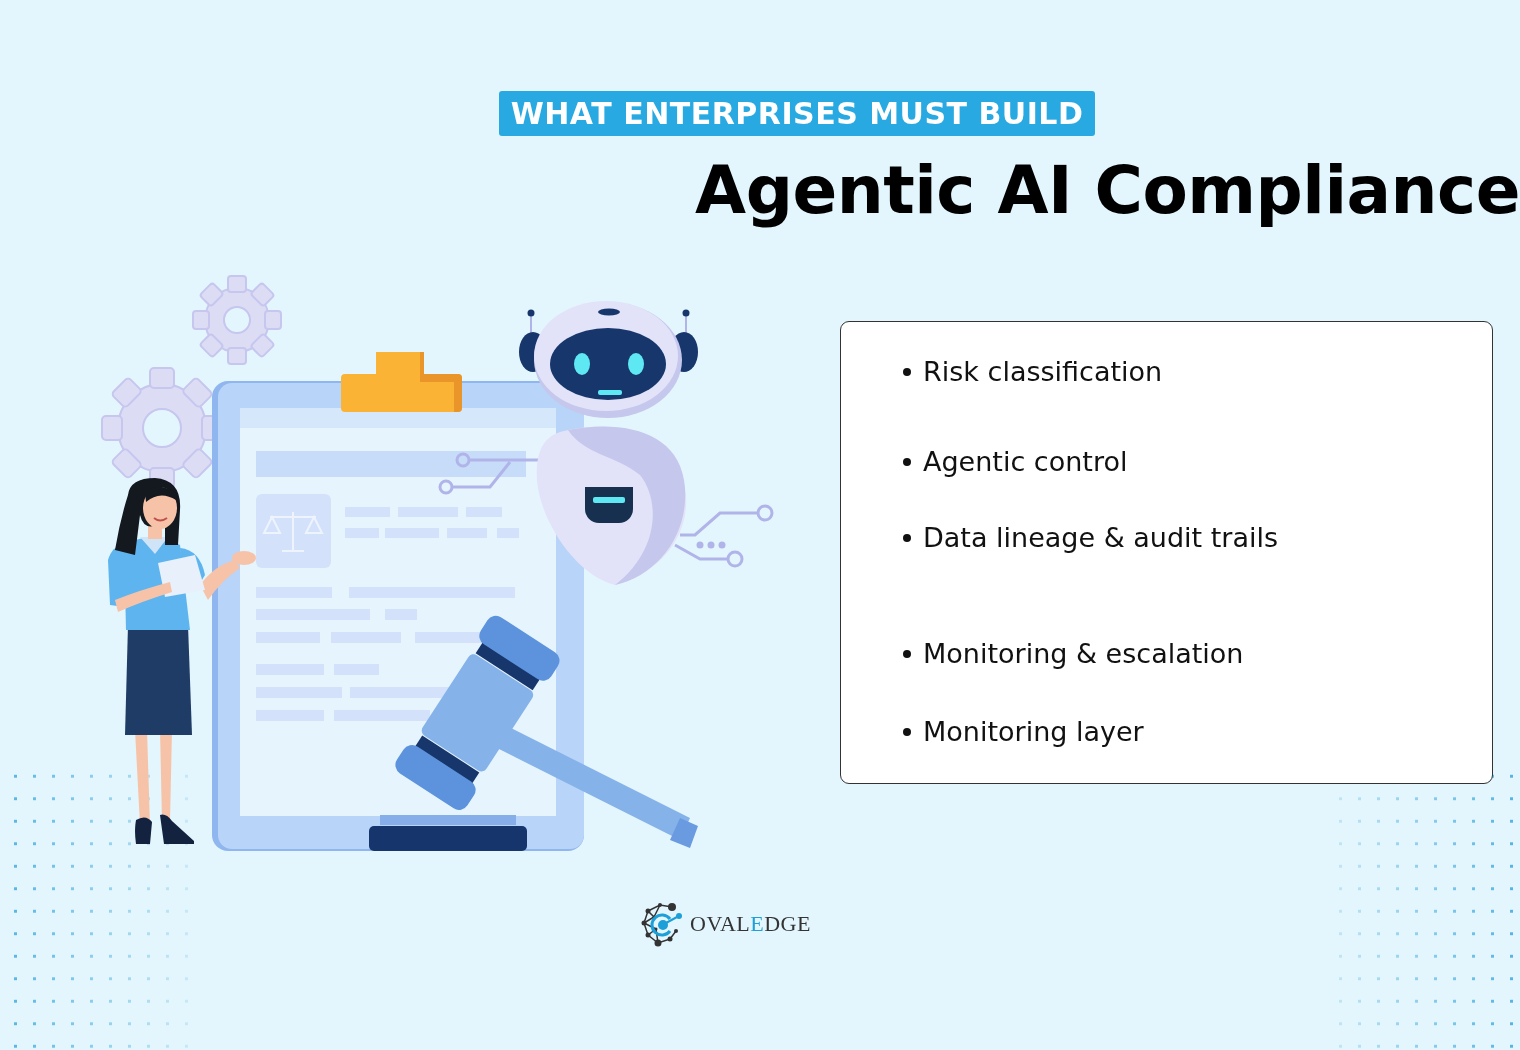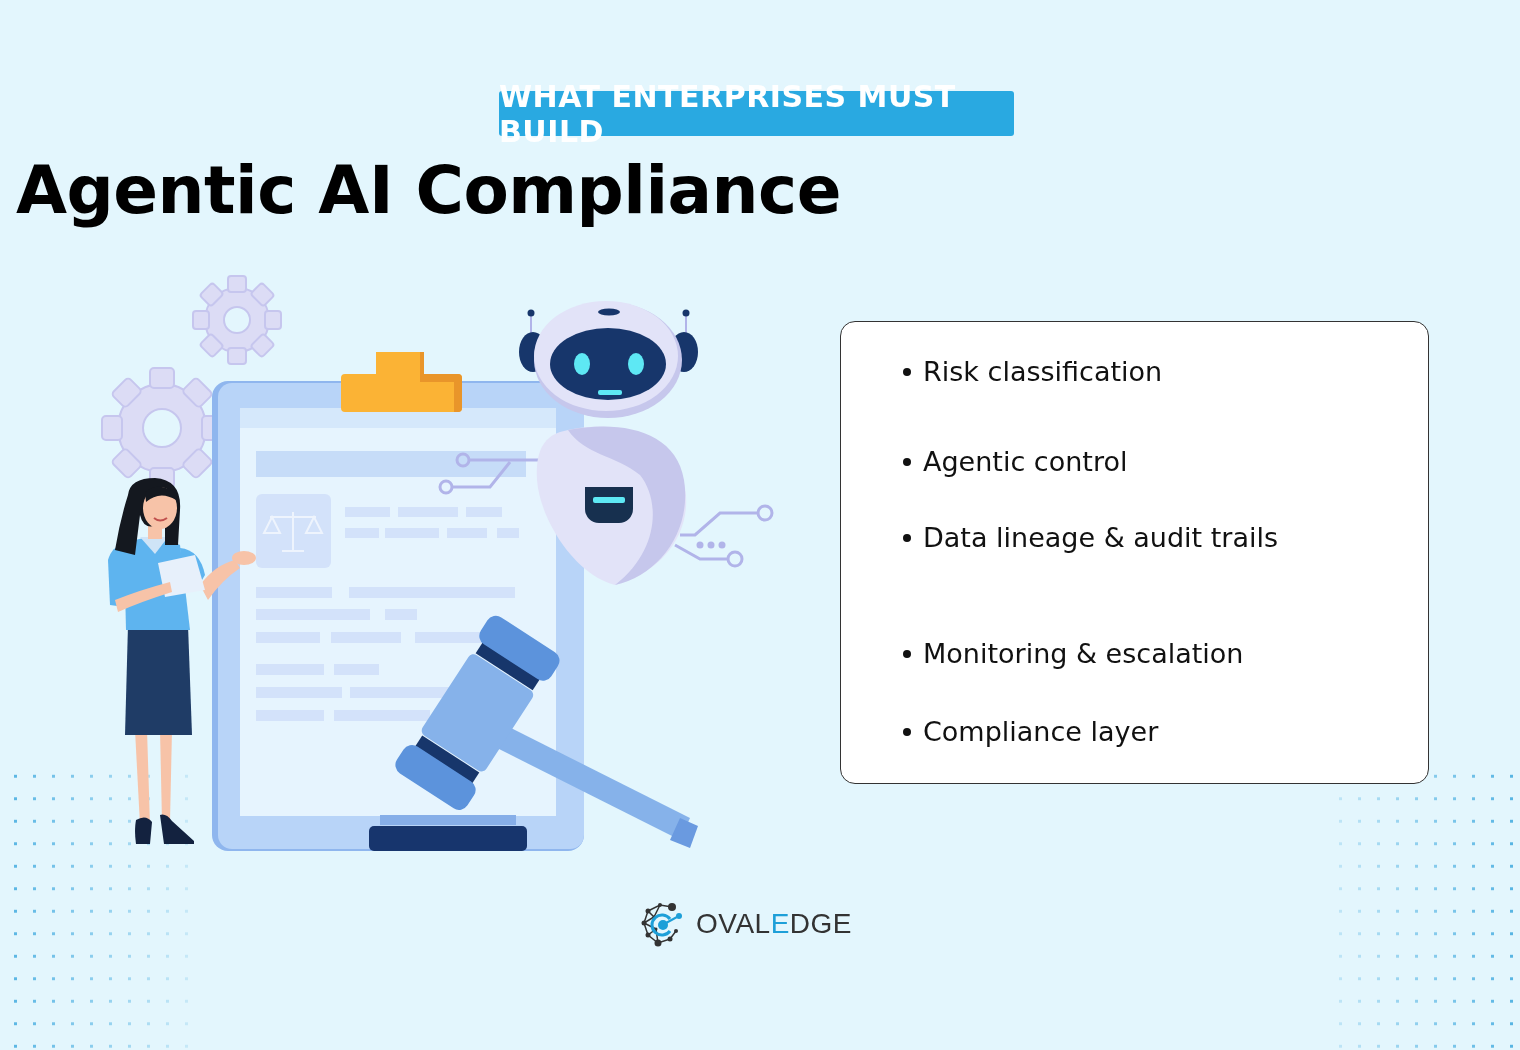--- a/index.html
+++ b/index.html
@@ -19,51 +19,51 @@
       -webkit-mask-image: linear-gradient(to right, rgba(0,0,0,1), rgba(0,0,0,0.15)), linear-gradient(to top, #000, rgba(0,0,0,.35));
       mask-image: linear-gradient(to right, rgba(0,0,0,1), rgba(0,0,0,0.15));
       opacity: .85;
     }
     .dots-right { right: 0; width: 195px;
       mask-image: linear-gradient(to left, rgba(0,0,0,1), rgba(0,0,0,0.2));
       -webkit-mask-image: linear-gradient(to left, rgba(0,0,0,1), rgba(0,0,0,0.2));
       opacity: .85;
     }
     .eyebrow {
-      position: absolute; left: 499px; top: 91px; width: 515px; height: 45px;
+      position: absolute; left: 499px; top: 91px; width: 596px; height: 45px;
       background: #29a9e1; border-radius: 3px;
       color: #fff; font-weight: bold; font-size: 30px; letter-spacing: 0.5px;
       display: flex; align-items: center; justify-content: center;
       font-family: "DejaVu Sans", sans-serif;
     }
     .title {
-      position: absolute; left: 16px; right: 0; top: 152px; text-align: left;
+      position: absolute; left: 0; right: 0; top: 152px; text-align: right;
       font-size: 66px; font-weight: bold; color: #000; letter-spacing: -0.5px;
       font-family: "DejaVu Sans", sans-serif;
     }
     .card {
-      position: absolute; left: 840px; top: 321px; width: 589px; height: 463px;
-      background: #fff; border: 1.5px solid #333; border-radius: 15px;
+      position: absolute; left: 840px; top: 321px; width: 653px; height: 463px;
+      background: #fff; border: 1.5px solid #333; border-radius: 9px;
       box-sizing: border-box;
     }
     .card ul { list-style: none; margin: 0; padding: 0; }
     .card li {
       position: absolute; left: 62px; font-size: 27px; color: #111;
       font-family: "DejaVu Sans", sans-serif; white-space: nowrap;
     }
     .card li .bullet {
       display: inline-block; width: 8px; height: 8px; border-radius: 50%;
       background: #111; margin-right: 12px; vertical-align: middle; position: relative; top: -2px;
     }
     .illustration { position: absolute; left: 95px; top: 270px; width: 690px; height: 590px; }
     .logo {
       position: absolute; left: 640px; top: 900px; height: 48px;
       display: flex; align-items: center;
     }
-    .logo-text { font-size: 28px; color: #333; font-family: Liberation Sans, sans-serif; letter-spacing: 0.5px; margin-left: 10px;}
+    .logo-text { font-size: 22px; color: #333; font-family: Liberation Serif, serif; letter-spacing: 0.5px; margin-left: 4px;}
     .logo-text .e { color: #1d9fd8; }
   </style>
 </head>
 <body>
 
 <div class="dots-left"></div>
 <div class="dots-right"></div>
 
 <div class="eyebrow">WHAT ENTERPRISES MUST BUILD</div>
 <div class="title">Agentic AI Compliance</div>
@@ -236,21 +236,21 @@
     <li style="top:124px;">
       <span class="bullet"></span><span>Agentic control</span>
     </li>
     <li style="top:200px;">
       <span class="bullet"></span><span>Data lineage &amp; audit trails</span>
     </li>
     <li style="top:316px;">
       <span class="bullet"></span><span>Monitoring &amp; escalation</span>
     </li>
     <li style="top:394px;">
-      <span class="bullet"></span><span>Compliance layer</span>
+      <span class="bullet"></span><span>Monitoring layer</span>
     </li>
   </ul>
 </div>
 
 <div class="logo">
   <svg width="46" height="46" viewBox="0 0 46 46">
     <g stroke="#333" stroke-width="1.5" fill="none">
       <path d="M8 10 L20 4 L32 6 M8 10 L4 22 L8 34 L18 42 L30 38 M4 22 L14 16 L20 4 M8 34 L16 28 L18 42 M30 38 L36 30 M14 16 L8 10 M16 28 L4 22"></path>
     </g>
     <g fill="#333">

